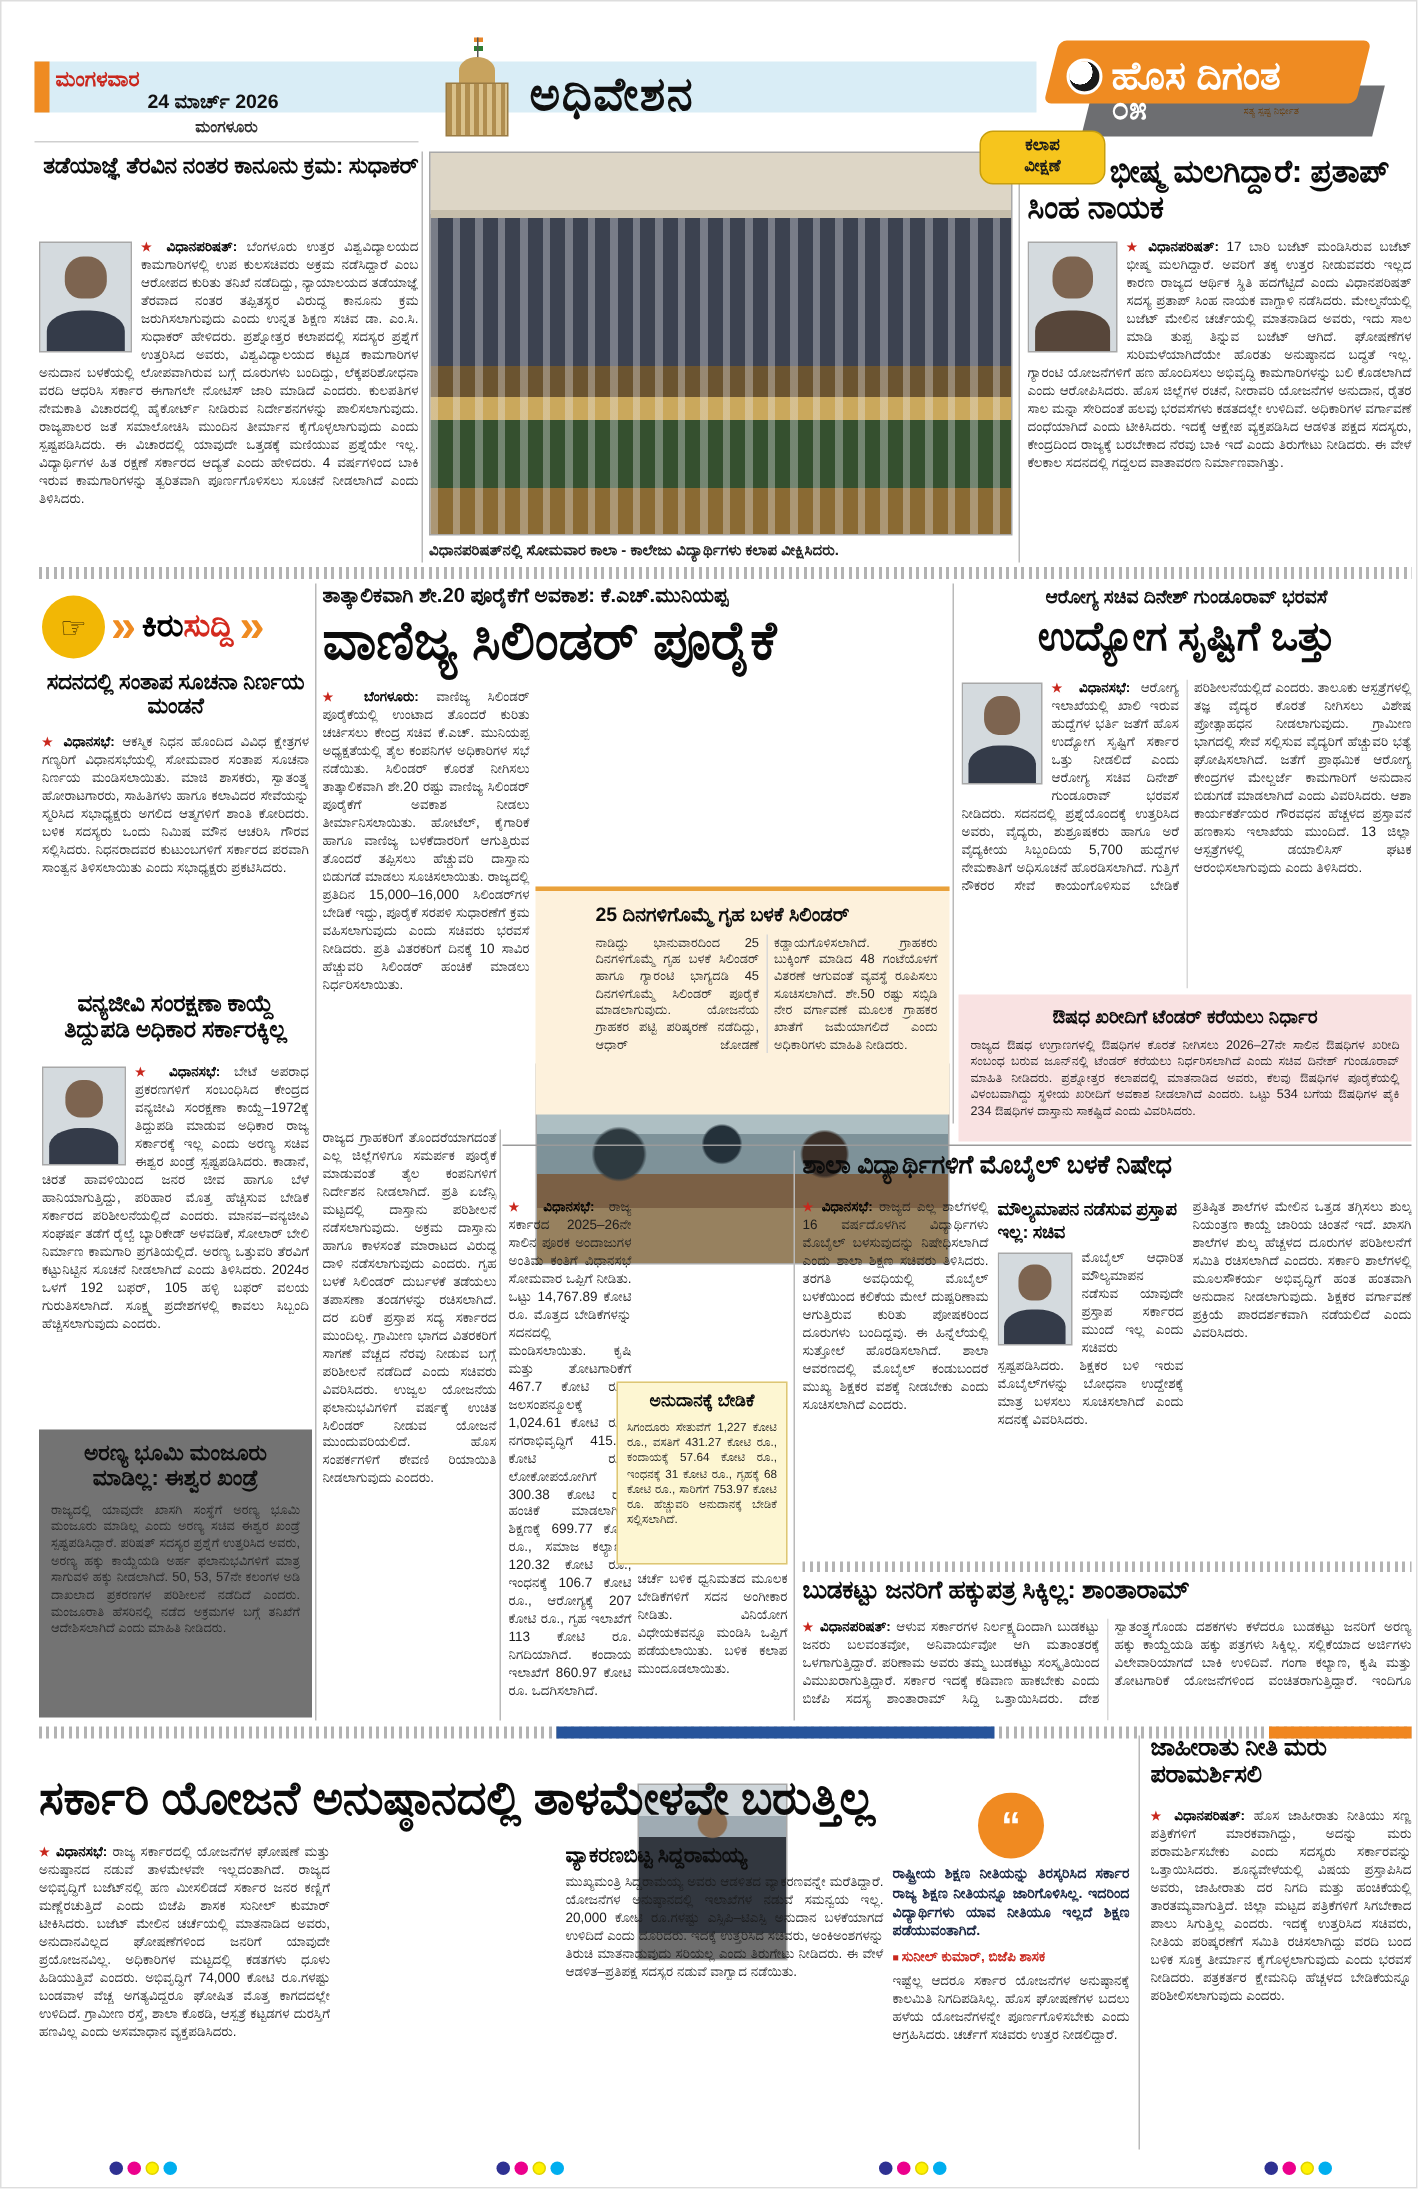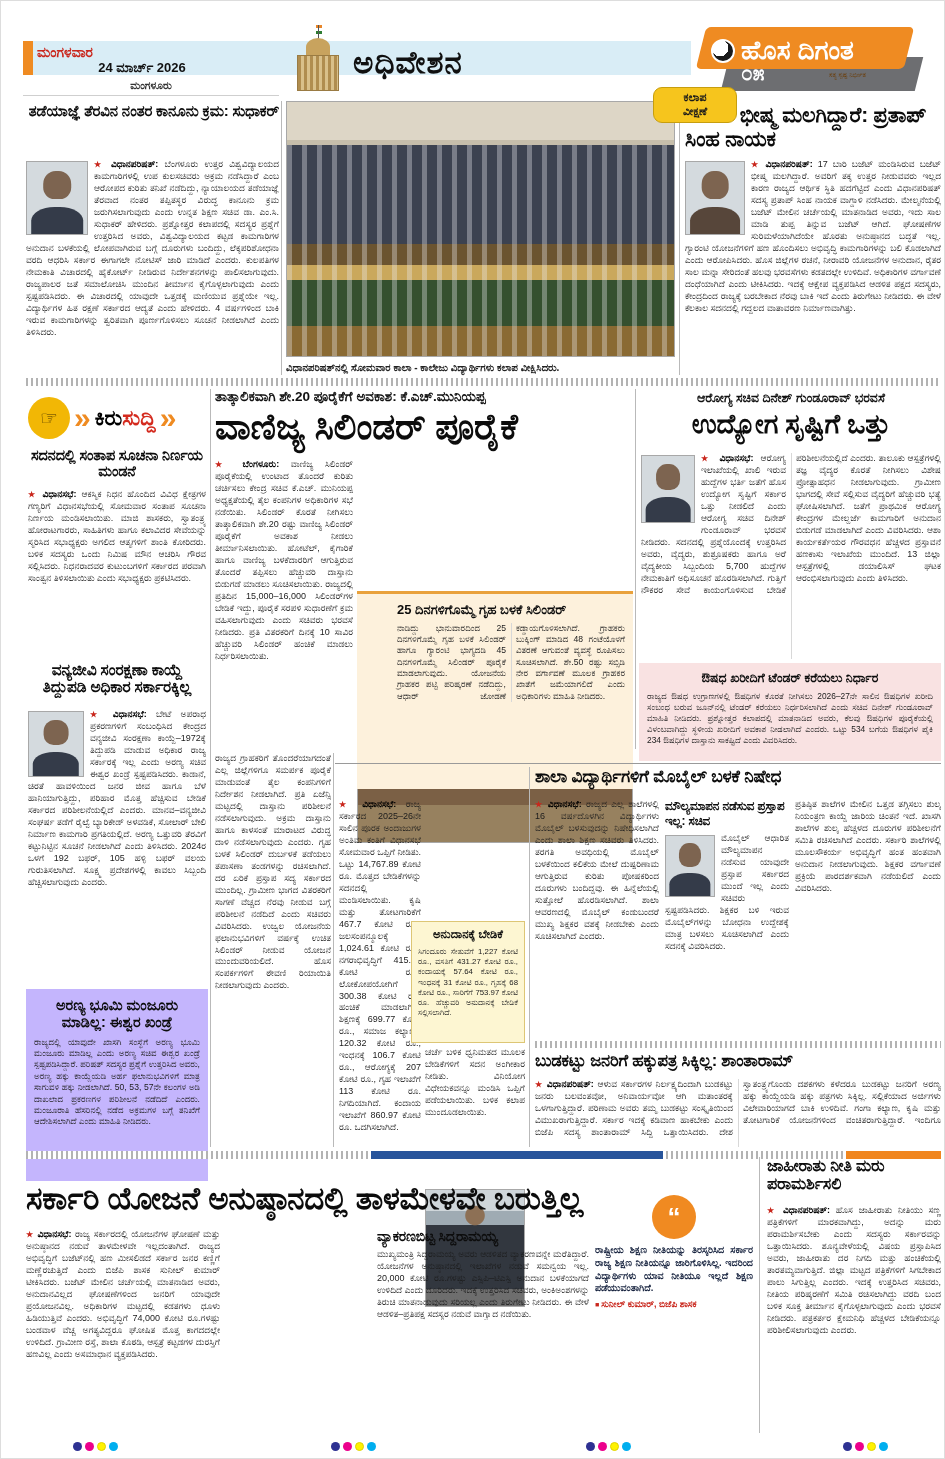--- a/index.html
+++ b/index.html
@@ -63,21 +63,21 @@
       transform:translateX(-50%); background:#7d6450; border-radius:45% 45% 40% 40%; }
   .portrait::after { content:""; position:absolute; left:50%; bottom:-4%; width:86%; height:42%;
       transform:translateX(-50%); background:#343b49; border-radius:45% 45% 0 0; }
   .portrait.warm::after { background:#57463a; }
   .pfloat { float:left; margin:2px 6px 2px 0; }
 
   
   .nbox { padding:8px; overflow:hidden; }
   .nbox .bhl { font-weight:800; color:#0c0c0c; text-align:center; line-height:1.2; }
   .nbox .btxt { font-size:8.6px; line-height:1.32; text-align:justify; color:#222; margin-top:5px; }
-  .box-green { background:#c4b5fd;margin-top:36px; }
+  .box-green { background:#737373; }
   .box-pink { background:#f9e2e2; }
   .box-cream { background:#fdf1dc; border-top:3px solid #e9a13b; }
   .box-yellow { background:#fdf6d2; border:1px solid #ddc675; }
 
   
   .badge { background:#f6c51d; border:1px solid #c79e0e; border-radius:9px; text-align:center;
       font-weight:800; font-size:11px; line-height:1.25; color:#1a1a1a; padding:3px 2px; }
 
   
   .kiru-ic { width:42px; height:42px; border-radius:50%; background:#f2b705; display:flex;
@@ -174,21 +174,21 @@
 
   <div class="abs vrule" style="left:209px;top:388px;height:758px;"></div>
 
   <div class="abs kicker" style="left:214px;top:388px;width:418px;font-size:13.5px;">ತಾತ್ಕಾಲಿಕವಾಗಿ ಶೇ.20 ಪೂರೈಕೆಗೆ ಅವಕಾಶ: ಕೆ.ಎಚ್.ಮುನಿಯಪ್ಪ</div>
   <div class="abs hl" style="left:214px;top:406px;width:418px;font-size:36px;">ವಾಣಿಜ್ಯ ಸಿಲಿಂಡರ್ ಪೂರೈಕೆ</div>
   <div class="abs body-txt" style="left:214px;top:458px;width:138px;height:288px;">
     <b class="byline">ಬೆಂಗಳೂರು:</b>
     <span>ವಾಣಿಜ್ಯ ಸಿಲಿಂಡರ್ ಪೂರೈಕೆಯಲ್ಲಿ ಉಂಟಾದ ತೊಂದರೆ ಕುರಿತು ಚರ್ಚಿಸಲು ಕೇಂದ್ರ ಸಚಿವ ಕೆ.ಎಚ್. ಮುನಿಯಪ್ಪ ಅಧ್ಯಕ್ಷತೆಯಲ್ಲಿ ತೈಲ ಕಂಪನಿಗಳ ಅಧಿಕಾರಿಗಳ ಸಭೆ ನಡೆಯಿತು. ಸಿಲಿಂಡರ್ ಕೊರತೆ ನೀಗಿಸಲು ತಾತ್ಕಾಲಿಕವಾಗಿ ಶೇ.20 ರಷ್ಟು ವಾಣಿಜ್ಯ ಸಿಲಿಂಡರ್ ಪೂರೈಕೆಗೆ ಅವಕಾಶ ನೀಡಲು ತೀರ್ಮಾನಿಸಲಾಯಿತು. ಹೋಟೆಲ್, ಕೈಗಾರಿಕೆ ಹಾಗೂ ವಾಣಿಜ್ಯ ಬಳಕೆದಾರರಿಗೆ ಆಗುತ್ತಿರುವ ತೊಂದರೆ ತಪ್ಪಿಸಲು ಹೆಚ್ಚುವರಿ ದಾಸ್ತಾನು ಬಿಡುಗಡೆ ಮಾಡಲು ಸೂಚಿಸಲಾಯಿತು. ರಾಜ್ಯದಲ್ಲಿ ಪ್ರತಿದಿನ 15,000–16,000 ಸಿಲಿಂಡರ್‌ಗಳ ಬೇಡಿಕೆ ಇದ್ದು, ಪೂರೈಕೆ ಸರಪಳಿ ಸುಧಾರಣೆಗೆ ಕ್ರಮ ವಹಿಸಲಾಗುವುದು ಎಂದು ಸಚಿವರು ಭರವಸೆ ನೀಡಿದರು. ಪ್ರತಿ ವಿತರಕರಿಗೆ ದಿನಕ್ಕೆ 10 ಸಾವಿರ ಹೆಚ್ಚುವರಿ ಸಿಲಿಂಡರ್ ಹಂಚಿಕೆ ಮಾಡಲು ನಿರ್ಧರಿಸಲಾಯಿತು.</span>
   </div>
   <div class="abs photo photo-meeting" style="left:356px;top:452px;width:276px;height:134px;"></div>
-  <div class="abs nbox box-cream" style="left:356px;top:590px;width:276px;height:198px;padding-left:40px;">
+  <div class="abs nbox box-cream" style="left:356px;top:590px;width:276px;height:152px;padding-left:40px;">
     <div class="bhl" style="font-size:13px;text-align:left;">25 ದಿನಗಳಿಗೊಮ್ಮೆ ಗೃಹ ಬಳಕೆ ಸಿಲಿಂಡರ್</div>
     <div class="btxt cols2">ನಾಡಿದ್ದು ಭಾನುವಾರದಿಂದ 25 ದಿನಗಳಿಗೊಮ್ಮೆ ಗೃಹ ಬಳಕೆ ಸಿಲಿಂಡರ್ ಹಾಗೂ ಗ್ಯಾರಂಟಿ ಭಾಗ್ಯದಡಿ 45 ದಿನಗಳಿಗೊಮ್ಮೆ ಸಿಲಿಂಡರ್ ಪೂರೈಕೆ ಮಾಡಲಾಗುವುದು. ಯೋಜನೆಯ ಗ್ರಾಹಕರ ಪಟ್ಟಿ ಪರಿಷ್ಕರಣೆ ನಡೆದಿದ್ದು, ಆಧಾರ್ ಜೋಡಣೆ ಕಡ್ಡಾಯಗೊಳಿಸಲಾಗಿದೆ. ಗ್ರಾಹಕರು ಬುಕ್ಕಿಂಗ್ ಮಾಡಿದ 48 ಗಂಟೆಯೊಳಗೆ ವಿತರಣೆ ಆಗುವಂತೆ ವ್ಯವಸ್ಥೆ ರೂಪಿಸಲು ಸೂಚಿಸಲಾಗಿದೆ. ಶೇ.50 ರಷ್ಟು ಸಬ್ಸಿಡಿ ನೇರ ವರ್ಗಾವಣೆ ಮೂಲಕ ಗ್ರಾಹಕರ ಖಾತೆಗೆ ಜಮೆಯಾಗಲಿದೆ ಎಂದು ಅಧಿಕಾರಿಗಳು ಮಾಹಿತಿ ನೀಡಿದರು.</div>
   </div>
   <div class="abs body-txt" style="left:214px;top:752px;width:116px;height:392px;">ರಾಜ್ಯದ ಗ್ರಾಹಕರಿಗೆ ತೊಂದರೆಯಾಗದಂತೆ ಎಲ್ಲ ಜಿಲ್ಲೆಗಳಿಗೂ ಸಮರ್ಪಕ ಪೂರೈಕೆ ಮಾಡುವಂತೆ ತೈಲ ಕಂಪನಿಗಳಿಗೆ ನಿರ್ದೇಶನ ನೀಡಲಾಗಿದೆ. ಪ್ರತಿ ಏಜೆನ್ಸಿ ಮಟ್ಟದಲ್ಲಿ ದಾಸ್ತಾನು ಪರಿಶೀಲನೆ ನಡೆಸಲಾಗುವುದು. ಅಕ್ರಮ ದಾಸ್ತಾನು ಹಾಗೂ ಕಾಳಸಂತೆ ಮಾರಾಟದ ವಿರುದ್ಧ ದಾಳಿ ನಡೆಸಲಾಗುವುದು ಎಂದರು. ಗೃಹ ಬಳಕೆ ಸಿಲಿಂಡರ್ ದುರ್ಬಳಕೆ ತಡೆಯಲು ತಪಾಸಣಾ ತಂಡಗಳನ್ನು ರಚಿಸಲಾಗಿದೆ. ದರ ಏರಿಕೆ ಪ್ರಸ್ತಾಪ ಸದ್ಯ ಸರ್ಕಾರದ ಮುಂದಿಲ್ಲ. ಗ್ರಾಮೀಣ ಭಾಗದ ವಿತರಕರಿಗೆ ಸಾಗಣೆ ವೆಚ್ಚದ ನೆರವು ನೀಡುವ ಬಗ್ಗೆ ಪರಿಶೀಲನೆ ನಡೆದಿದೆ ಎಂದು ಸಚಿವರು ವಿವರಿಸಿದರು. ಉಜ್ವಲ ಯೋಜನೆಯ ಫಲಾನುಭವಿಗಳಿಗೆ ವರ್ಷಕ್ಕೆ ಉಚಿತ ಸಿಲಿಂಡರ್ ನೀಡುವ ಯೋಜನೆ ಮುಂದುವರಿಯಲಿದೆ. ಹೊಸ ಸಂಪರ್ಕಗಳಿಗೆ ಠೇವಣಿ ರಿಯಾಯಿತಿ ನೀಡಲಾಗುವುದು ಎಂದರು.</div>
 
   <div class="abs vrule" style="left:634px;top:388px;height:360px;"></div>
 
   <div class="abs kicker" style="left:640px;top:390px;width:300px;font-size:12.5px;text-align:center;">ಆರೋಗ್ಯ ಸಚಿವ ದಿನೇಶ್ ಗುಂಡೂರಾವ್ ಭರವಸೆ</div>
   <div class="abs hl" style="left:640px;top:408px;width:300px;font-size:27px;text-align:center;">ಉದ್ಯೋಗ ಸೃಷ್ಟಿಗೆ ಒತ್ತು</div>
   <div class="abs body-txt cols2" style="left:640px;top:452px;width:300px;height:206px;">
@@ -250,20 +250,21 @@
   </div>
 
   <div class="abs" style="left:376px;top:1228px;width:212px;height:204px;overflow:hidden;">
     <div class="hl" style="font-size:14px;">ವ್ಯಾಕರಣಬಿಟ್ಟ ಸಿದ್ದರಾಮಯ್ಯ</div>
     <div class="body-txt" style="margin-top:4px;">ಮುಖ್ಯಮಂತ್ರಿ ಸಿದ್ದರಾಮಯ್ಯ ಅವರು ಆಡಳಿತದ ವ್ಯಾಕರಣವನ್ನೇ ಮರೆತಿದ್ದಾರೆ. ಯೋಜನೆಗಳ ಅನುಷ್ಠಾನದಲ್ಲಿ ಇಲಾಖೆಗಳ ನಡುವೆ ಸಮನ್ವಯ ಇಲ್ಲ. 20,000 ಕೋಟಿ ರೂ.ಗಳಷ್ಟು ಎಸ್ಸಿಪಿ–ಟಿಎಸ್ಪಿ ಅನುದಾನ ಬಳಕೆಯಾಗದೆ ಉಳಿದಿದೆ ಎಂದು ದೂರಿದರು. ಇದಕ್ಕೆ ಉತ್ತರಿಸಿದ ಸಚಿವರು, ಅಂಕಿಅಂಶಗಳನ್ನು ತಿರುಚಿ ಮಾತನಾಡುವುದು ಸರಿಯಲ್ಲ ಎಂದು ತಿರುಗೇಟು ನೀಡಿದರು. ಈ ವೇಳೆ ಆಡಳಿತ–ಪ್ರತಿಪಕ್ಷ ಸದಸ್ಯರ ನಡುವೆ ವಾಗ್ವಾದ ನಡೆಯಿತು.</div>
   </div>
   <div class="abs" style="left:594px;top:1194px;width:158px;height:240px;overflow:hidden;">
     <div class="qcircle">“</div>
     <div class="qtext">ರಾಷ್ಟ್ರೀಯ ಶಿಕ್ಷಣ ನೀತಿಯನ್ನು ತಿರಸ್ಕರಿಸಿದ ಸರ್ಕಾರ ರಾಜ್ಯ ಶಿಕ್ಷಣ ನೀತಿಯನ್ನೂ ಜಾರಿಗೊಳಿಸಿಲ್ಲ. ಇದರಿಂದ ವಿದ್ಯಾರ್ಥಿಗಳು ಯಾವ ನೀತಿಯೂ ಇಲ್ಲದೆ ಶಿಕ್ಷಣ ಪಡೆಯುವಂತಾಗಿದೆ.</div>
     <div class="qattr">ಸುನೀಲ್ ಕುಮಾರ್, ಬಿಜೆಪಿ ಶಾಸಕ</div>
+    <div class="body-txt" style="margin-top:5px;">ಇಷ್ಟೆಲ್ಲ ಆದರೂ ಸರ್ಕಾರ ಯೋಜನೆಗಳ ಅನುಷ್ಠಾನಕ್ಕೆ ಕಾಲಮಿತಿ ನಿಗದಿಪಡಿಸಿಲ್ಲ. ಹೊಸ ಘೋಷಣೆಗಳ ಬದಲು ಹಳೆಯ ಯೋಜನೆಗಳನ್ನೇ ಪೂರ್ಣಗೊಳಿಸಬೇಕು ಎಂದು ಆಗ್ರಹಿಸಿದರು. ಚರ್ಚೆಗೆ ಸಚಿವರು ಉತ್ತರ ನೀಡಲಿದ್ದಾರೆ.</div>
   </div>
 
   <div class="abs vrule" style="left:758px;top:1156px;height:276px;"></div>
 
   <div class="abs hl" style="left:766px;top:1156px;width:174px;font-size:16px;">ಜಾಹೀರಾತು ನೀತಿ ಮರು ಪರಾಮರ್ಶಿಸಲಿ</div>
   <div class="abs body-txt" style="left:766px;top:1204px;width:174px;height:228px;">
     <b class="byline">ವಿಧಾನಪರಿಷತ್:</b>
     <span>ಹೊಸ ಜಾಹೀರಾತು ನೀತಿಯು ಸಣ್ಣ ಪತ್ರಿಕೆಗಳಿಗೆ ಮಾರಕವಾಗಿದ್ದು, ಅದನ್ನು ಮರು ಪರಾಮರ್ಶಿಸಬೇಕು ಎಂದು ಸದಸ್ಯರು ಸರ್ಕಾರವನ್ನು ಒತ್ತಾಯಿಸಿದರು. ಶೂನ್ಯವೇಳೆಯಲ್ಲಿ ವಿಷಯ ಪ್ರಸ್ತಾಪಿಸಿದ ಅವರು, ಜಾಹೀರಾತು ದರ ನಿಗದಿ ಮತ್ತು ಹಂಚಿಕೆಯಲ್ಲಿ ತಾರತಮ್ಯವಾಗುತ್ತಿದೆ. ಜಿಲ್ಲಾ ಮಟ್ಟದ ಪತ್ರಿಕೆಗಳಿಗೆ ಸಿಗಬೇಕಾದ ಪಾಲು ಸಿಗುತ್ತಿಲ್ಲ ಎಂದರು. ಇದಕ್ಕೆ ಉತ್ತರಿಸಿದ ಸಚಿವರು, ನೀತಿಯ ಪರಿಷ್ಕರಣೆಗೆ ಸಮಿತಿ ರಚಿಸಲಾಗಿದ್ದು ವರದಿ ಬಂದ ಬಳಿಕ ಸೂಕ್ತ ತೀರ್ಮಾನ ಕೈಗೊಳ್ಳಲಾಗುವುದು ಎಂದು ಭರವಸೆ ನೀಡಿದರು. ಪತ್ರಕರ್ತರ ಕ್ಷೇಮನಿಧಿ ಹೆಚ್ಚಳದ ಬೇಡಿಕೆಯನ್ನೂ ಪರಿಶೀಲಿಸಲಾಗುವುದು ಎಂದರು.</span>
   </div>
 

